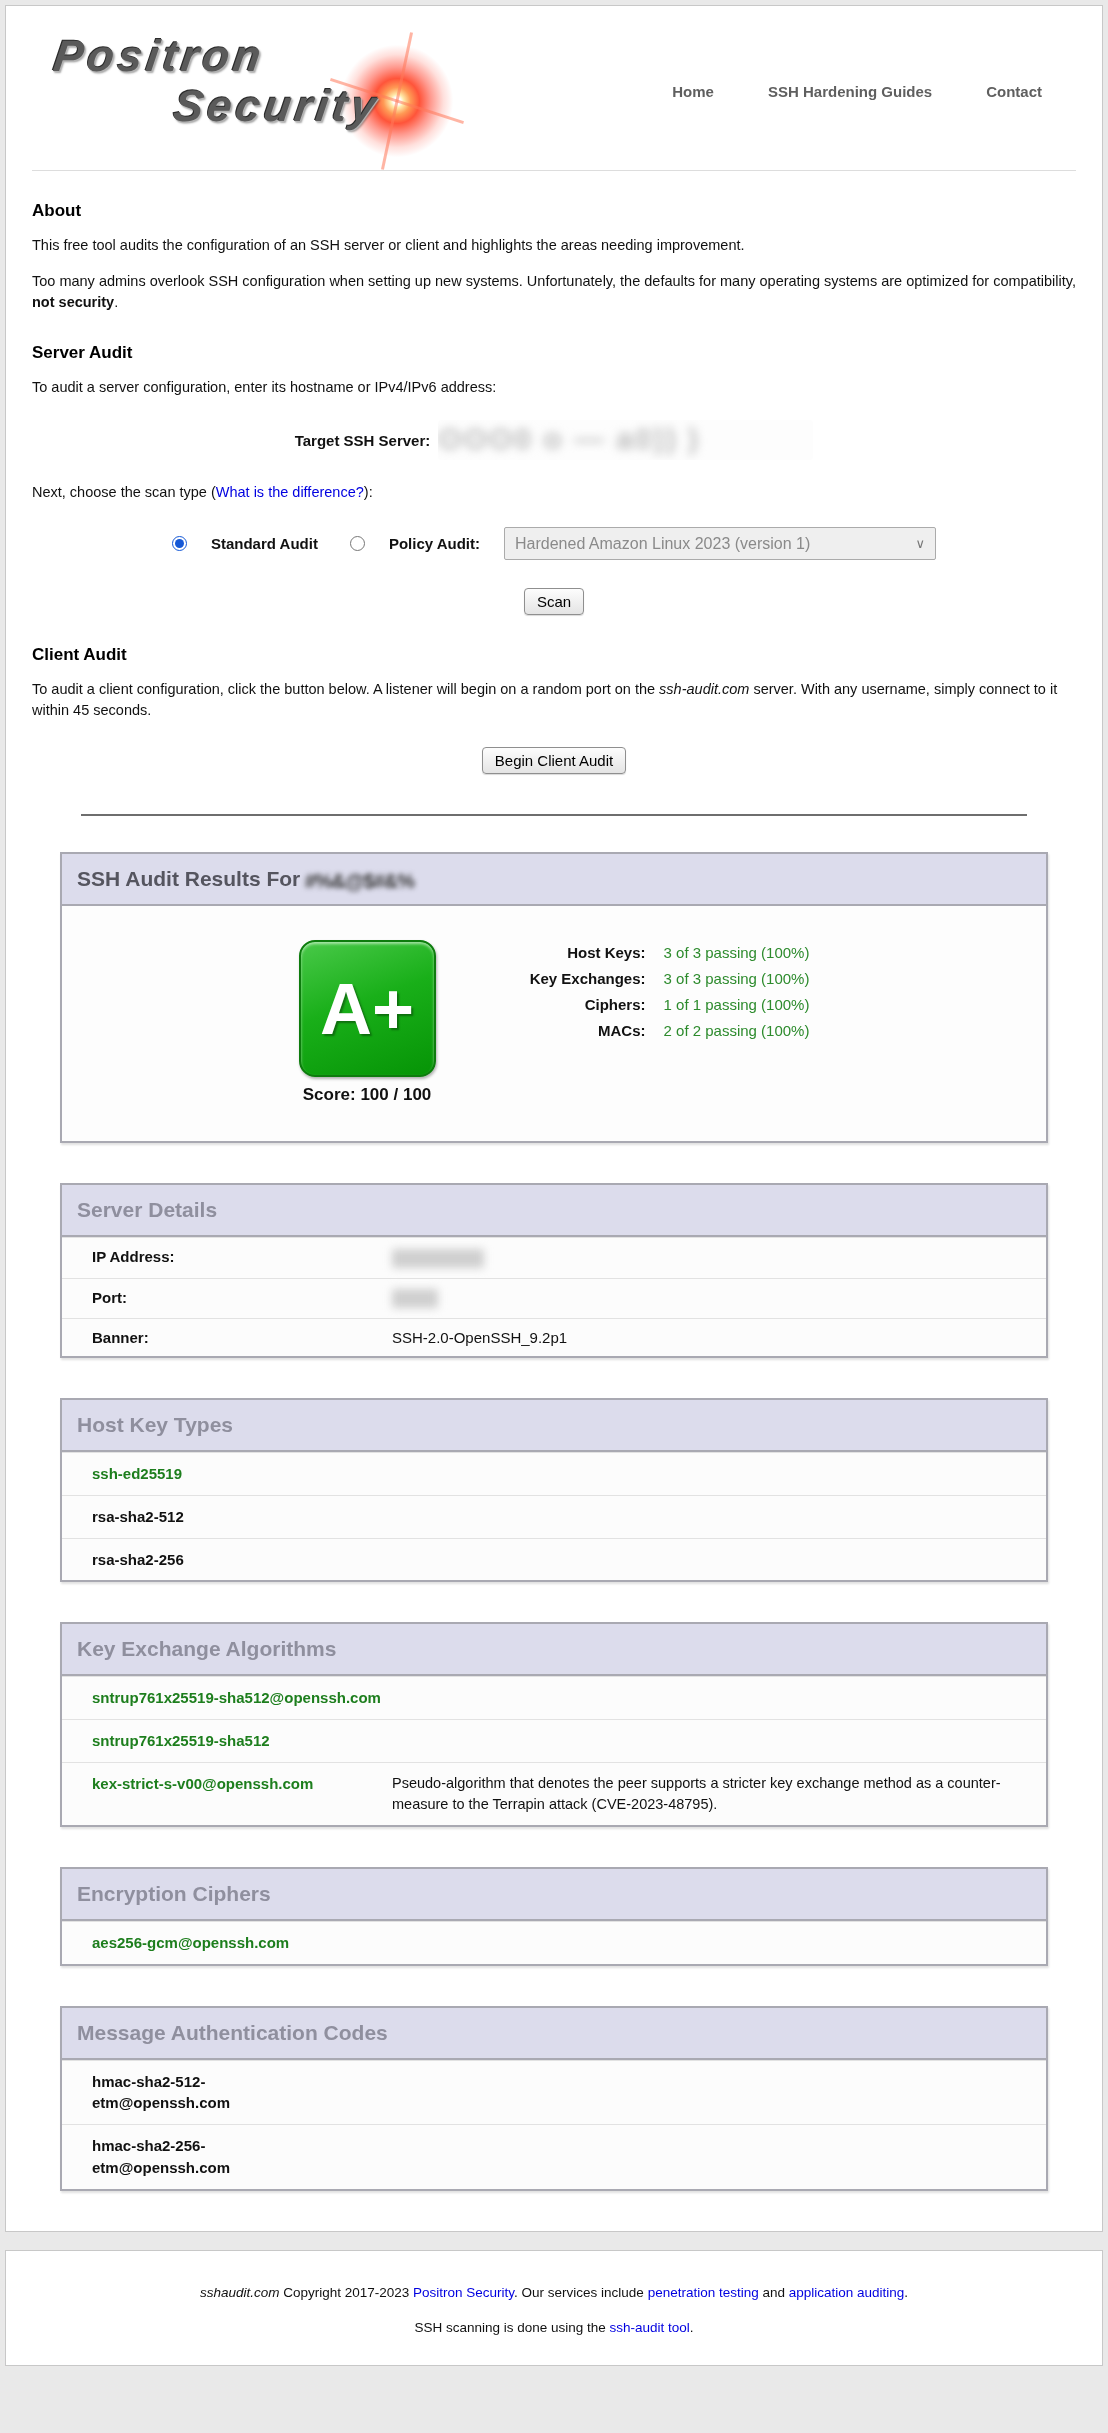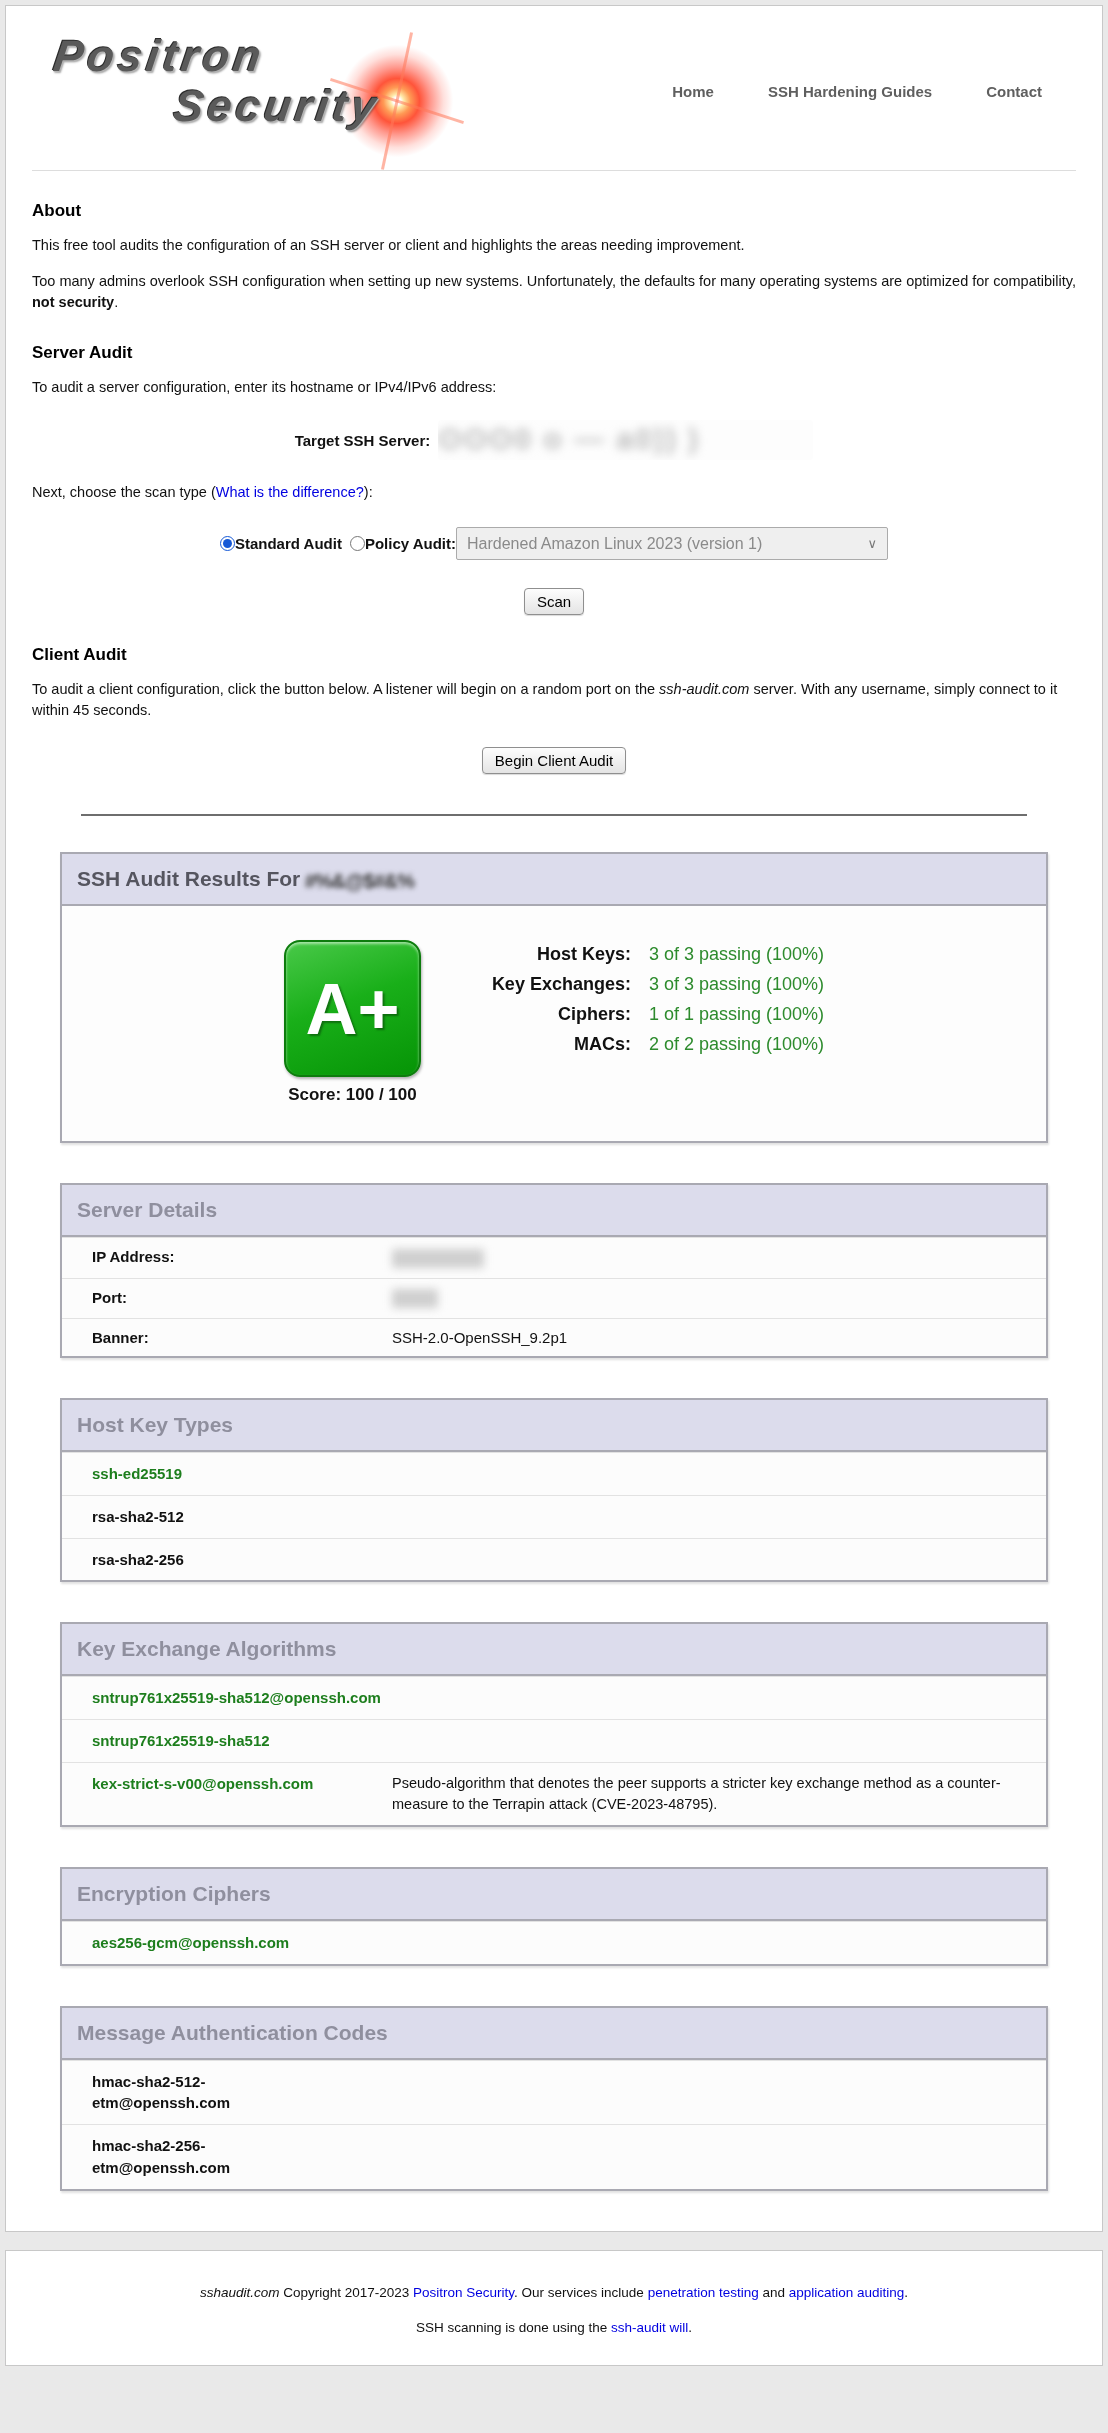--- a/index.html
+++ b/index.html
@@ -36,21 +36,21 @@
   a.textlink { color:#0000e0; text-decoration:none; cursor:pointer; }
   .bold { font-weight:bold; }
   .ital { font-style:italic; }
 
   
   .form-row { display:flex; justify-content:center; align-items:center; gap:8px; margin:22px 0; }
   .form-label { font-size:15px; font-weight:bold; }
   .redacted-input { width:375px; height:40px; border-radius:3px; background:#fdfdfd; overflow:hidden; position:relative; }
   .redacted-input .blurblob { position:absolute; inset:0; color:#b9b9b9; font-size:30px; letter-spacing:2px;
      filter:blur(5px); font-weight:bold; padding-top:2px; white-space:nowrap; }
-  .radio-row { display:flex; justify-content:center; align-items:center; gap:0; margin:24px 0 28px 0; }
+  .radio-row { display:flex; justify-content:center; align-items:center; gap:24px; margin:24px 0 28px 0; }
   .radio-row input[type=radio]{ width:15px; height:15px; accent-color:#1558d6; }
   .fake-select { width:432px; height:33px; background:#efefef; border:1px solid #ababab; border-radius:2px;
      display:flex; align-items:center; justify-content:space-between; padding:0 10px; color:#8a8a8a;
      font-size:16px; white-space:nowrap; }
   .fake-select .chev { font-size:13px; color:#777; }
   .btn { font-family:"Liberation Sans", sans-serif; font-size:15px; color:#000;
      background:linear-gradient(#fdfdfd,#e4e4e4); border:1px solid #8f8f8f; border-radius:4px;
      padding:4px 12px; cursor:pointer; box-shadow:0 1px 1px rgba(0,0,0,.15); }
   .btn-center { display:flex; justify-content:center; margin:26px 0 8px 0; }
 
@@ -67,21 +67,21 @@
 
   .grade-panel { display:flex; justify-content:center; align-items:flex-start; gap:60px; padding:34px 0 36px 0; background:#fdfdfd; }
   .grade-left { text-align:center; }
   .grade-badge { width:137px; height:137px; margin:0 auto; border-radius:16px;
      background:linear-gradient(160deg,#49c949 0%, #19af19 45%, #069406 100%);
      border:2px solid #0d7c0d; display:flex; align-items:center; justify-content:center;
      box-shadow:inset 0 2px 3px rgba(255,255,255,.55), 1px 2px 3px rgba(0,0,0,.3); }
   .grade-letter { color:#fff; font-size:72px; font-weight:bold; text-shadow:2px 2px 2px rgba(0,0,0,.35); }
   .grade-score { font-size:17px; font-weight:bold; margin-top:8px; }
   .stats { margin-top:4px; }
-  .stat-row { display:flex; margin-bottom:9px; font-size:18px; }
+  .stat-row { display:flex; margin-bottom:9px; font-size:15px; }
   .stat-label { width:150px; text-align:right; font-weight:bold; }
   .stat-value { margin-left:18px; color:#2d8b2d; }
 
   .row { display:flex; padding:10px 0 10px 30px; border-top:1px solid #e2e2e2; background:#fcfcfc; font-size:15px; }
   .row:first-of-type { border-top:none; }
   .row .label { width:300px; font-weight:bold; }
   .row .value { flex:1; }
   .algo-name { width:300px; font-weight:bold; overflow-wrap:break-word; line-height:1.45; }
   .algo-name.narrow { width:150px; }
   .algo-note { flex:1; padding-right:40px; line-height:1.45; font-size:14.5px; }
@@ -249,15 +249,15 @@
       </div>
   </div>
 
 </div>
 
 <div class="card footer-card">
   <div class="footer-line">
     <span class="ital">sshaudit.com</span><span> Copyright 2017-2023 </span><a class="textlink">Positron Security</a><span>. Our services include </span><a class="textlink">penetration testing</a><span> and </span><a class="textlink">application auditing</a><span>.</span>
   </div>
   <div class="footer-line" style="margin-bottom:0">
-    <span>SSH scanning is done using the </span><a class="textlink">ssh-audit will</a><span>.</span>
+    <span>SSH scanning is done using the </span><a class="textlink">ssh-audit tool</a><span>.</span>
   </div>
 </div>
 
 </body></html>

